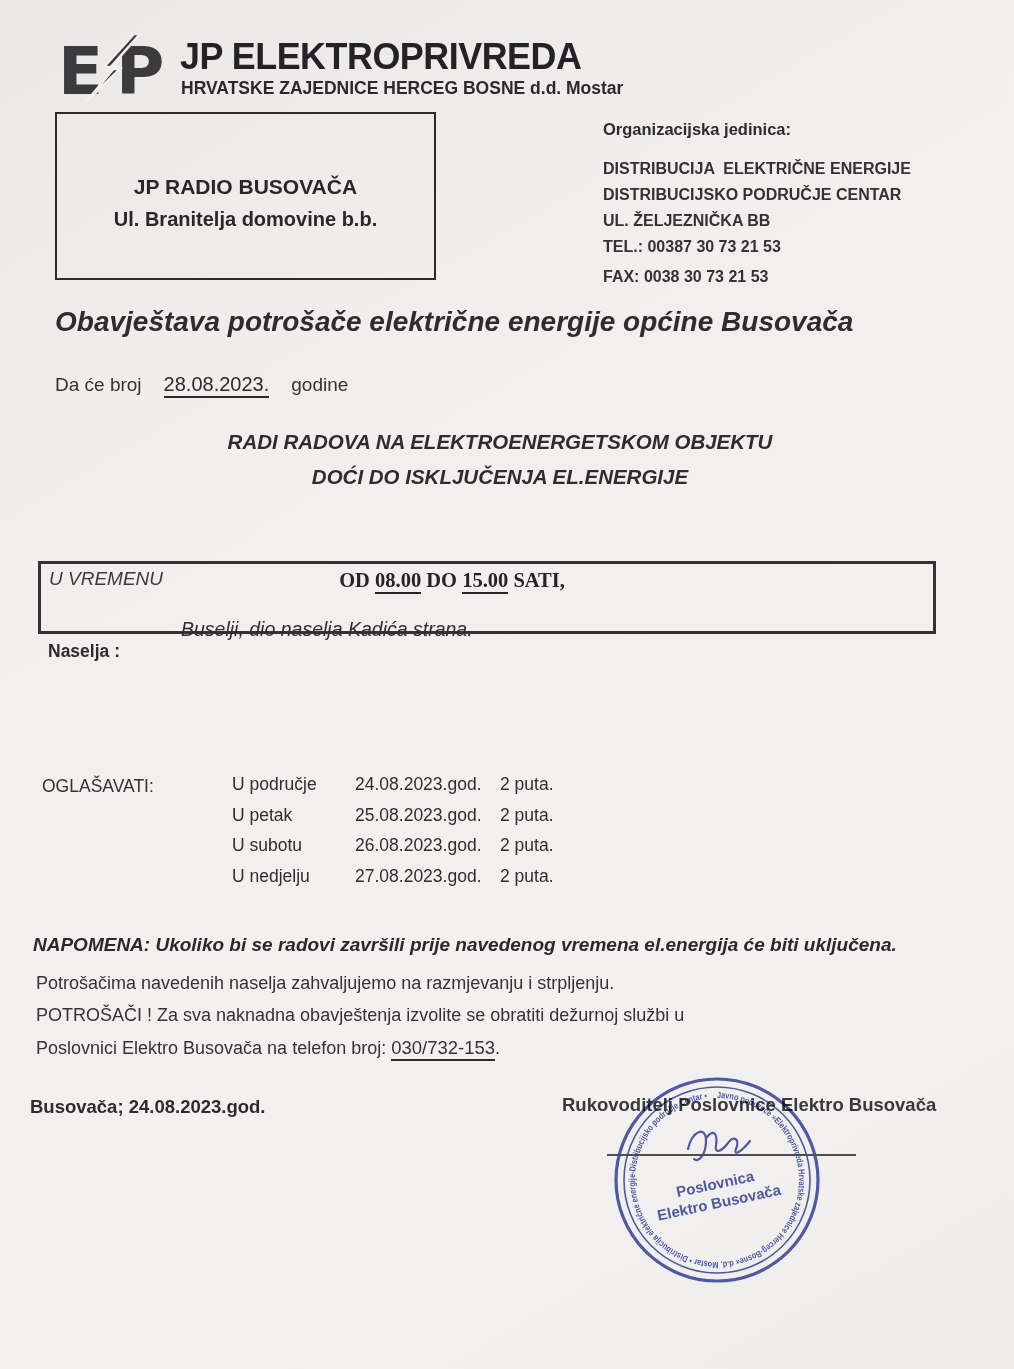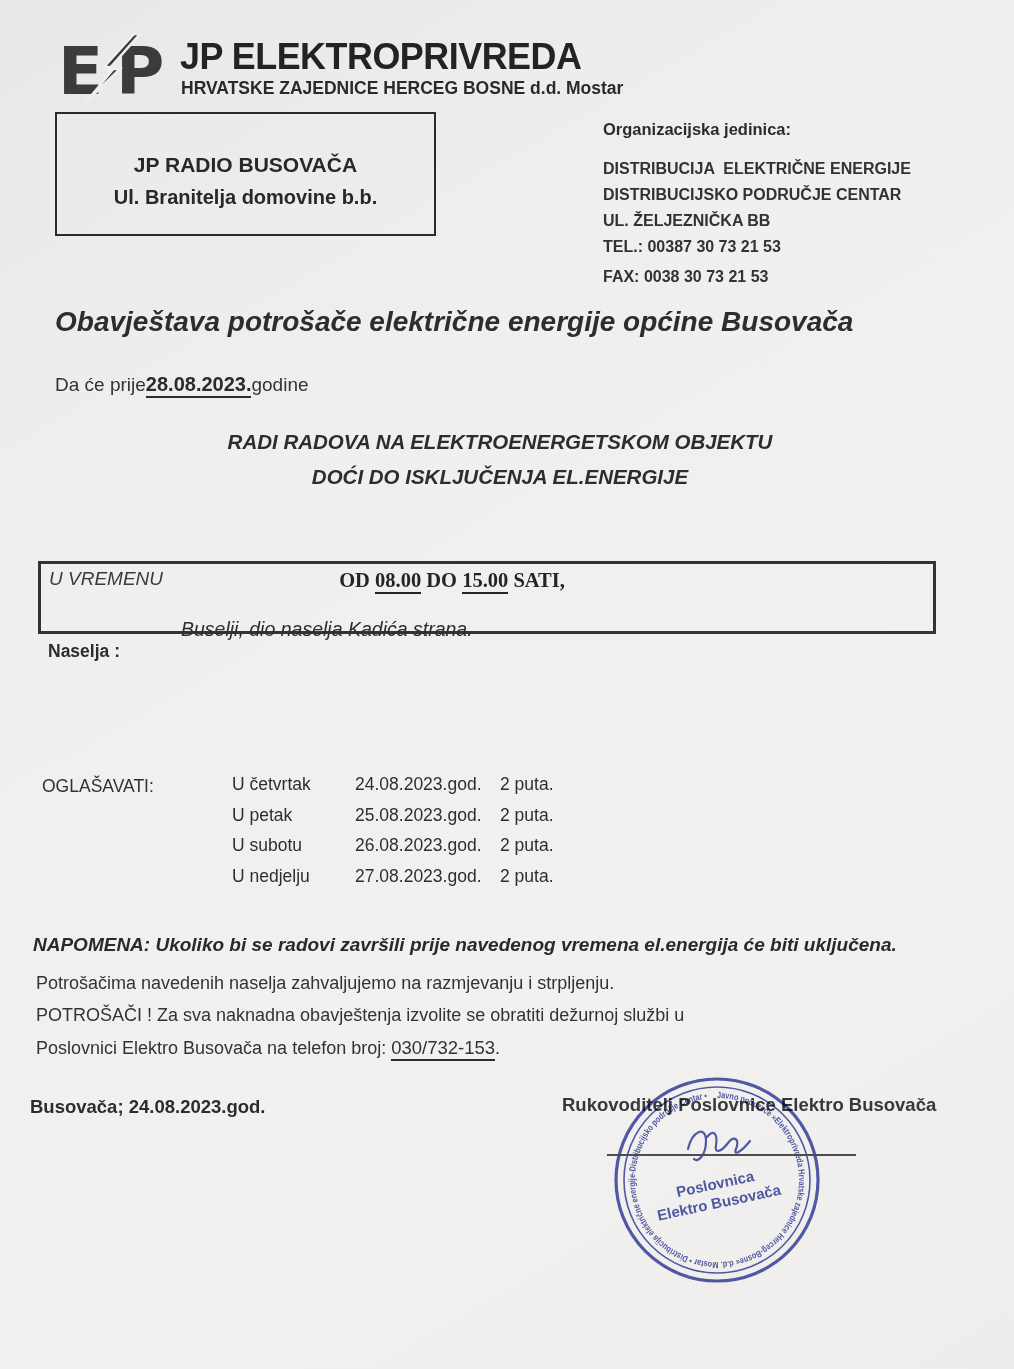--- a/index.html
+++ b/index.html
@@ -24,43 +24,43 @@
     font-size: 37px; font-weight: bold; letter-spacing: -0.5px; color: #232325;
     transform: scaleX(0.97); transform-origin: left;
   }
   .company-subtitle {
     position: absolute; left: 181px; top: 78px;
     font-size: 17.5px; font-weight: bold; color: #2a2a2c;
   }
 
   
   .recipient-box {
-    position: absolute; left: 55px; top: 112px; width: 381px; height: 124px;
+    position: absolute; left: 55px; top: 112px; width: 381px; height: 168px;
     border: 2px solid #2b2b2b;
     display: flex; flex-direction: column; align-items: center; justify-content: center;
     gap: 9px; padding-top: 14px;
   }
   .recipient-line1 { font-size: 21px; font-weight: bold; color: #28282a; }
   .recipient-line2 { font-size: 20px; font-weight: bold; color: #28282a; }
 
   
   .org-unit { position: absolute; left: 603px; top: 120px; width: 380px; }
   .org-title { font-size: 16.5px; font-weight: bold; margin-bottom: 21px; color: #2c2c2e; }
   .org-line { font-size: 16px; font-weight: bold; margin-bottom: 8px; color: #323234; white-space: pre-wrap; }
   .org-line.last { margin-top: 12px; }
 
   
   .notice-title {
     position: absolute; left: 55px; top: 306px; width: 900px;
     font-size: 28px; font-weight: bold; font-style: italic; color: #2d2d2f;
   }
   .date-line { position: absolute; left: 55px; top: 373px; font-size: 19px; color: #333; }
   .date-line .date {
-    font-weight: bold; font-size: 20px; color: #2b2b2b;
-    border-bottom: 2px solid #2b2b2b; margin: 0 0; padding-bottom: 1px;
+    font-weight: normal; font-size: 20px; color: #2b2b2b;
+    border-bottom: 2px solid #2b2b2b; margin: 0 22px; padding-bottom: 1px;
   }
   .reason { position: absolute; left: 0; top: 424px; width: 1000px; text-align: center; }
   .reason div { font-size: 20.5px; font-weight: bold; font-style: italic; color: #2d2d2f; line-height: 35px; }
 
   
   .time-box {
     position: absolute; left: 38px; top: 561px; width: 898px; height: 73px;
     border: 3px solid #333335;
   }
   .time-box-label {
@@ -137,21 +137,21 @@
     <div class="org-line">DISTRIBUCIJA  ELEKTRIČNE ENERGIJE</div>
     <div class="org-line">DISTRIBUCIJSKO PODRUČJE CENTAR</div>
     <div class="org-line">UL. ŽELJEZNIČKA BB</div>
     <div class="org-line">TEL.: 00387 30 73 21 53</div>
     <div class="org-line last">FAX: 0038 30 73 21 53</div>
   </div>
 
   <div class="notice-title">Obavještava potrošače električne energije općine Busovača</div>
 
   <div class="date-line">
-    <span>Da će prije</span><span class="date">28.08.2023.</span><span>godine</span>
+    <span>Da će broj</span><span class="date">28.08.2023.</span><span>godine</span>
   </div>
 
   <div class="reason">
     <div>RADI RADOVA NA ELEKTROENERGETSKOM OBJEKTU</div>
     <div>DOĆI DO ISKLJUČENJA EL.ENERGIJE</div>
   </div>
 
   <div class="time-box">
     <div class="time-box-label">U VREMENU</div>
     <div class="time-box-center">
@@ -160,21 +160,21 @@
       <span>DO</span>
       <span class="u">15.00</span>
       <span>SATI,</span>
     </div>
     <div class="naselja-label">Naselja :</div>
     <div class="naselja-value">Buselji, dio naselja Kadića strana.</div>
   </div>
 
   <div class="schedule-label">OGLAŠAVATI:</div>
   <div class="schedule-table">
-    <div class="row1">U četvrtak</div>
+    <div class="row1">U područje</div>
     <div class="row1 date-cell">24.08.2023.god.</div>
     <div class="row1">2 puta.</div>
 
     <div>U petak</div>
     <div class="date-cell">25.08.2023.god.</div>
     <div>2 puta.</div>
 
     <div>U subotu</div>
     <div class="date-cell">26.08.2023.god.</div>
     <div>2 puta.</div>

